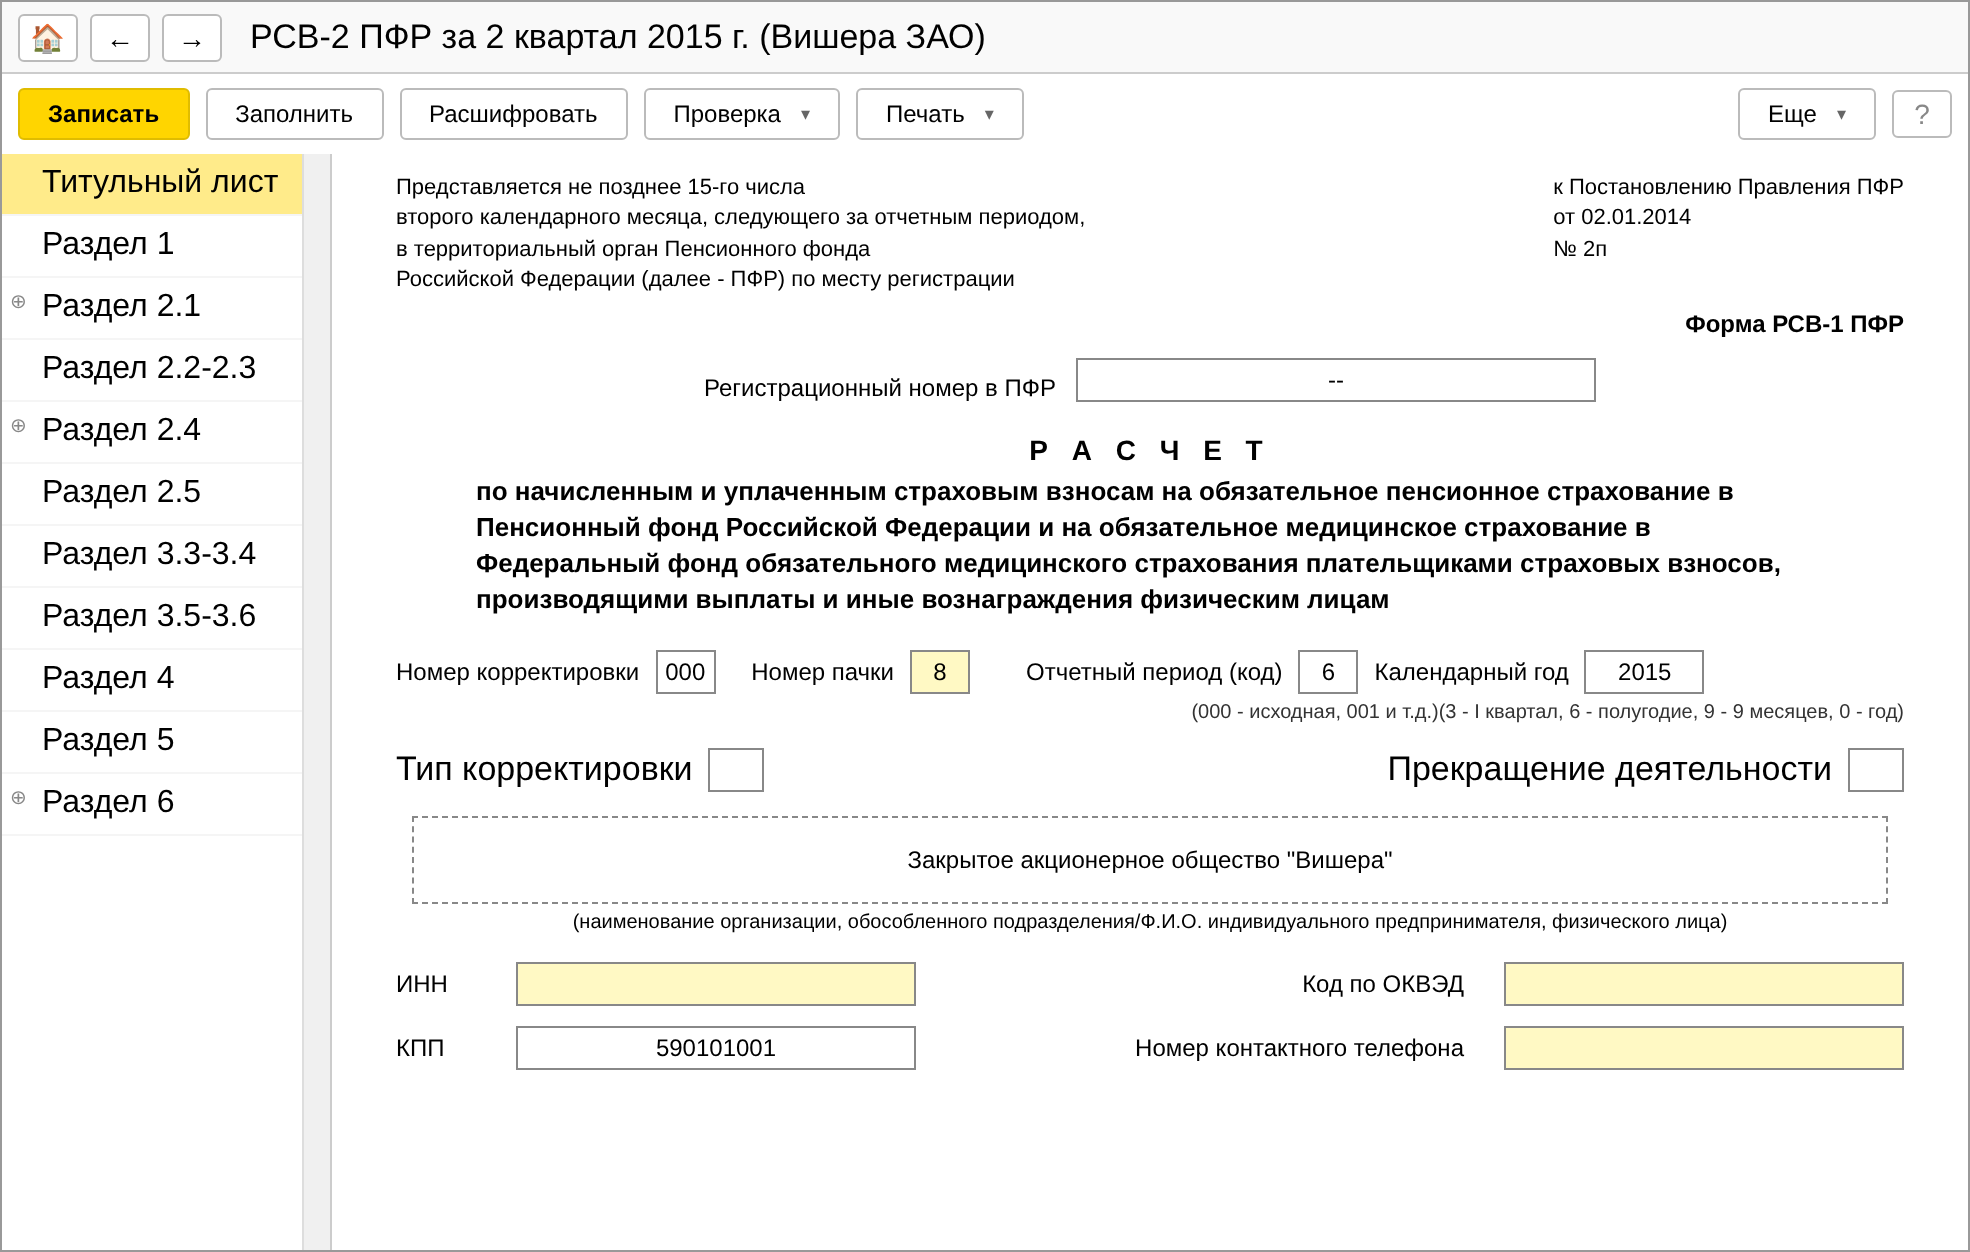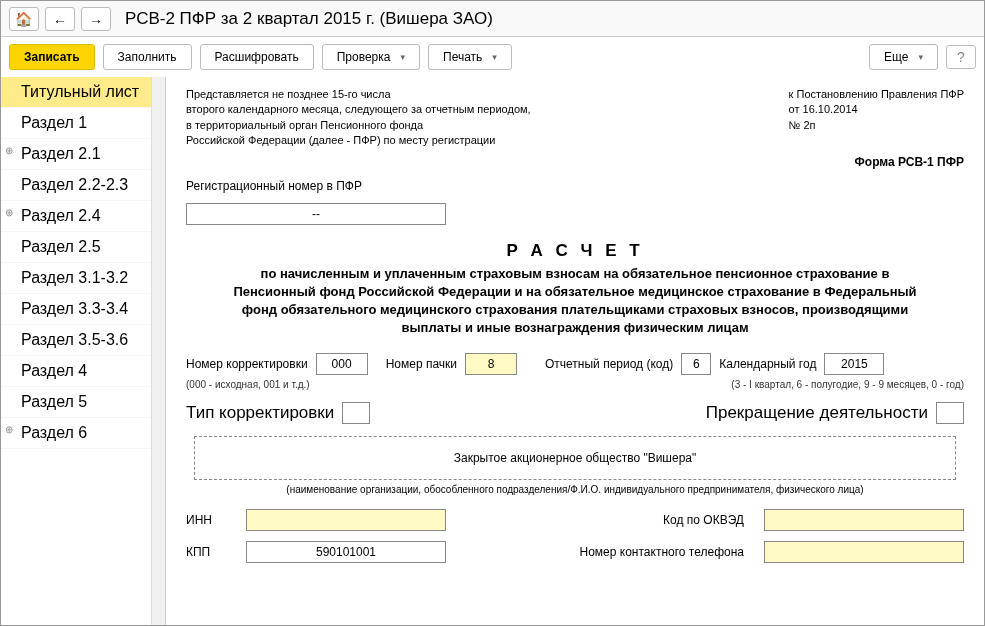--- a/index.html
+++ b/index.html
@@ -16,36 +16,36 @@
     .spacer { flex: 1; }
     
     .content { display: flex; height: calc(100% - 76px); }
     
     .sidebar { width: 165px; border-right: 1px solid #ccc; overflow-y: auto; background: #fff; position: relative; }
     .sidebar-scroll { position: absolute; right: 0; top: 0; bottom: 0; width: 14px; background: #f0f0f0; border-left: 1px solid #ddd; }
     .sidebar-item { padding: 6px 8px 6px 20px; cursor: pointer; position: relative; font-size: 16px; border-bottom: 1px solid #f5f5f5; }
     .sidebar-item.active { background: #ffeb8a; }
     .sidebar-item.exp::before { content: "⊕"; position: absolute; left: 4px; top: 6px; font-size: 10px; color: #888; }
     
-    .main { flex: 1; overflow: auto; padding: 10px 20px; position: relative; }
+    .main { flex: 1; overflow: auto; padding: 10px 32px; position: relative; }
     
     .header-row { display: flex; justify-content: space-between; align-items: flex-start; margin-bottom: 6px; }
     .intro-text { font-size: 11px; line-height: 1.4; }
     .appendix { font-size: 11px; text-align: left; line-height: 1.4; }
     
     .form-name { text-align: right; font-weight: bold; font-size: 12px; margin: 6px 0 10px; }
     
-    .reg-row { display: flex; align-items: flex-start; justify-content: center; gap: 10px; margin: 10px 0 16px; flex-direction: column; }
+    .reg-row { display: flex; align-items: flex-end; justify-content: center; gap: 10px; margin: 10px 0 16px; }
     .field { border: 1px solid #888; background: #fff; height: 22px; display: flex; align-items: center; justify-content: center; font-size: 12px; }
     
-    .calc-title { text-align: center; font-size: 17px; letter-spacing: 4px; font-weight: bold; margin-bottom: 4px; }
-    .calc-body { text-align: center; font-size: 13px; font-weight: bold; line-height: 1.4; margin-bottom: 16px; padding: 0 40px; }
+    .calc-title { text-align: center; font-size: 14px; letter-spacing: 4px; font-weight: bold; margin-bottom: 4px; }
+    .calc-body { text-align: left; font-size: 13px; font-weight: bold; line-height: 1.4; margin-bottom: 16px; padding: 0 40px; }
     
     .params-row { display: flex; align-items: center; gap: 8px; margin-bottom: 4px; font-size: 12px; }
-    .field-sm { width: 52px; height: 22px; border: 1px solid #888; text-align: right; }
+    .field-sm { width: 30px; height: 22px; border: 1px solid #888; text-align: right; }
     .field-yellow { background: #fff9c4; }
     .hint { font-size: 10px; color: #333; }
     
     .type-row { display: flex; align-items: center; gap: 8px; margin: 12px 0; font-size: 17px; }
     
     .org-box { border: 1px dashed #888; padding: 14px 0; text-align: center; margin: 8px 8px 4px 8px; font-size: 12px; }
     .org-hint { text-align: center; font-size: 10px; margin-bottom: 14px; }
     
     .bottom-row { display: flex; align-items: center; gap: 20px; margin-bottom: 10px; font-size: 12px; }
   </style>
@@ -72,41 +72,40 @@
 
 <div class="content">
   <div class="sidebar">
     <div id="sidebar-items">
         <div class="sidebar-item active">Титульный лист</div>
         <div class="sidebar-item">Раздел 1</div>
         <div class="sidebar-item exp">Раздел 2.1</div>
         <div class="sidebar-item">Раздел 2.2-2.3</div>
         <div class="sidebar-item exp">Раздел 2.4</div>
         <div class="sidebar-item">Раздел 2.5</div>
-        <div class="sidebar-item">Раздел 3.1-3.2</div>
         <div class="sidebar-item">Раздел 3.3-3.4</div>
         <div class="sidebar-item">Раздел 3.5-3.6</div>
         <div class="sidebar-item">Раздел 4</div>
         <div class="sidebar-item">Раздел 5</div>
         <div class="sidebar-item exp">Раздел 6</div>
       </div>
     <div class="sidebar-scroll"></div>
   </div>
 
   <div class="main">
     <div class="header-row">
       <div class="intro-text">
         <div>Представляется не позднее 15-го числа</div>
         <div>второго календарного месяца, следующего за отчетным периодом,</div>
         <div>в территориальный орган Пенсионного фонда</div>
         <div>Российской Федерации (далее - ПФР) по месту регистрации</div>
       </div>
       <div class="appendix">
         <div>к Постановлению Правления ПФР</div>
-        <div>от 16.10.2014</div>
+        <div>от 02.01.2014</div>
         <div>№ 2п</div>
       </div>
     </div>
 
     <div class="form-name">Форма РСВ-1 ПФР</div>
 
     <div class="reg-row">
       <span>Регистрационный номер в ПФР</span>
       <div class="field" style="width:260px">--</div>
     </div>
@@ -117,21 +116,21 @@
     <div class="params-row">
       <span>Номер корректировки</span>
       <div class="field field-sm">000</div>
       <span style="margin-left:10px">Номер пачки</span>
       <div class="field field-sm field-yellow">8</div>
       <span style="margin-left:20px">Отчетный период (код)</span>
       <div class="field" style="width:30px">6</div>
       <span>Календарный год</span>
       <div class="field" style="width:60px">2015</div>
     </div>
-    <div style="display:flex; justify-content:space-between;">
+    <div style="display:flex; justify-content:flex-end;">
       <div class="hint">(000 - исходная, 001 и т.д.)</div>
       <div class="hint">(3 - I квартал, 6 - полугодие, 9 - 9 месяцев, 0 - год)</div>
     </div>
 
     <div class="type-row">
       <span>Тип корректировки</span>
       <div class="field" style="width:28px;height:22px"></div>
       <div class="spacer"></div>
       <span>Прекращение деятельности</span>
       <div class="field" style="width:28px;height:22px"></div>

